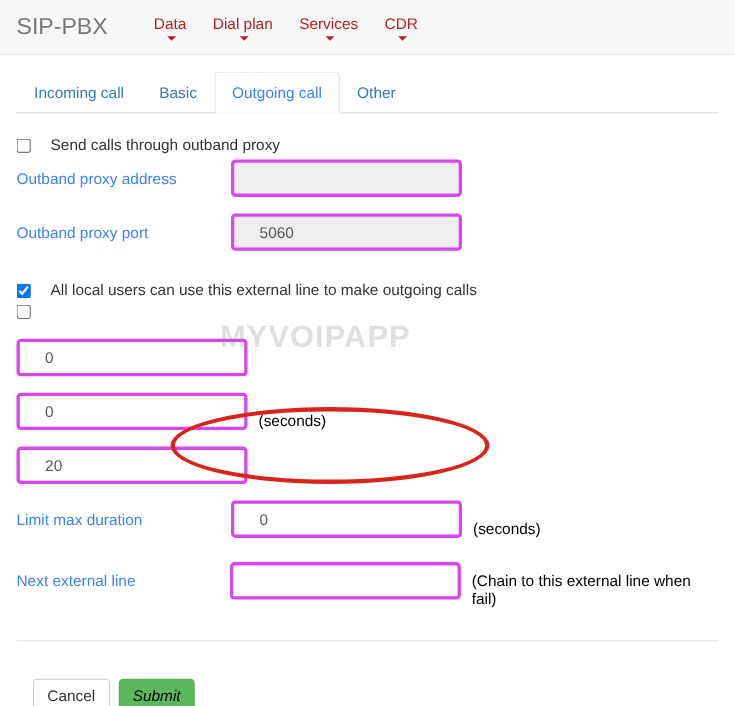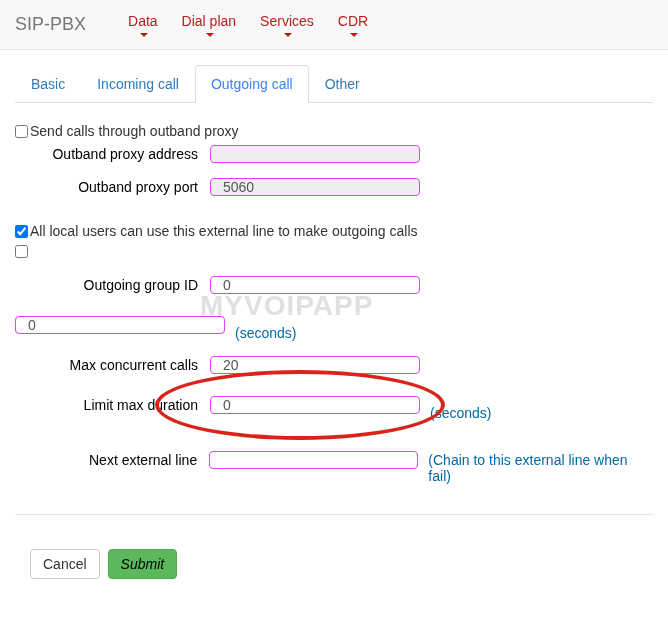--- a/index.html
+++ b/index.html
@@ -15,21 +15,21 @@
     }
     .navbar {
       background: #f8f8f8;
       border-bottom: 1px solid #e7e7e7;
       padding: 0 15px;
       height: 50px;
       display: flex;
       align-items: center;
     }
     .brand {
-      font-size: 18px;
+      font-size: 21px;
       color: #777;
       margin-right: 30px;
     }
     .nav-item {
       color: #b91c1c;
       padding: 15px 12px;
       cursor: pointer;
       display: flex;
       align-items: center;
       gap: 4px;
@@ -68,49 +68,48 @@
       border-radius: 4px 4px 0 0;
     }
     .form-group {
       margin-bottom: 15px;
       display: flex;
       align-items: center;
     }
     .checkbox-row {
       margin-bottom: 6px;
       display: flex;
-      align-items: center;
-      gap: 2px;
+      align-items: flex-end;
+      gap: 18px;
     }
     .checkbox-row input[type="checkbox"]{
       margin-top: 0;
     }
     .form-label {
       width: 195px;
-      text-align: right;
       padding-right: 12px;
-      color: #000000;
+      color: #3b82f6;
     }
     .form-control {
       width: 210px;
-      height: 18px;
-      padding: 6px 12px;
+      height: 34px;
+      padding: 6px 23px;
       font-size: 14px;
       color: #555;
       background: #fff;
-      border: 1px solid #d946ef;
+      border: 3px solid #d946ef;
       border-radius: 4px;
     }
     .form-control[disabled] {
       background: #eee;
       cursor: not-allowed;
     }
     .suffix {
       margin-left: 10px;
-      color: #0369a1;
+      color: #000000;
       margin-top: 16px;
     }
     .button-row {
       border-top: 1px solid #e5e5e5;
       padding-top: 34px;
       margin-top: 30px;
       display: flex;
       gap: 8px;
       padding-left: 15px;
     }
@@ -175,22 +174,22 @@
     </div>
   <div class="nav-item">
       <span>CDR</span>
       <span class="caret"></span>
     </div>
 </div>
 
 <div class="content">
 
   <div class="tabs">
+    <div class="tab">Incoming call</div>
     <div class="tab">Basic</div>
-    <div class="tab">Incoming call</div>
     <div class="tab active">Outgoing call</div>
     <div class="tab">Other</div>
   </div>
 
   <div class="checkbox-row">
     <input type="checkbox" style="">
     <span>Send calls through outband proxy</span>
   </div>
 
   <div class="form-group">
@@ -210,31 +209,29 @@
     <span>All local users can use this external line to make outgoing calls</span>
   </div>
 
   <div class="checkbox-row">
     <input type="checkbox" style="">
   </div>
 
   <div class="spacer"></div>
 
   <div class="form-group">
-    <label class="form-label">Outgoing group ID</label>
     <input class="form-control" value="0" style="">
   </div>
 
   <div class="form-group">
     <input class="form-control" value="0" style="">
     <span class="suffix">(seconds)</span>
   </div>
 
   <div class="form-group">
-    <label class="form-label">Max concurrent calls</label>
     <input class="form-control" value="20" style="">
   </div>
 
   <div class="form-group">
     <label class="form-label">Limit max duration</label>
     <input class="form-control" value="0" style="">
     <span class="suffix">(seconds)</span>
   </div>
 
   <div class="form-group">

